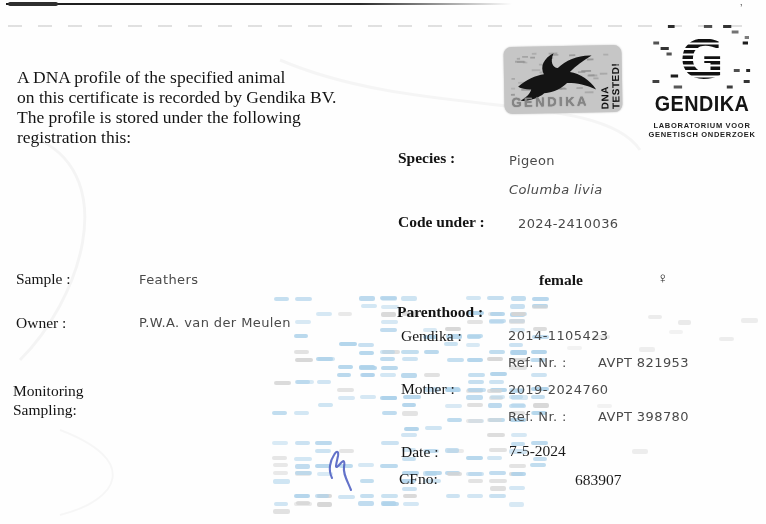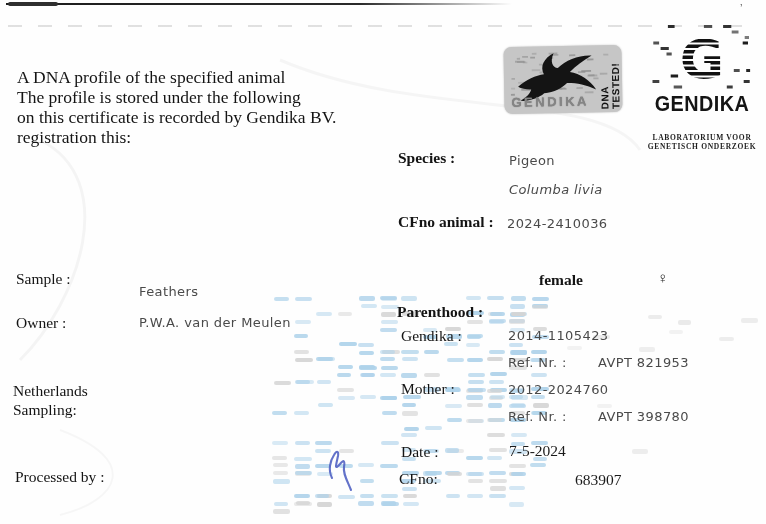--- a/index.html
+++ b/index.html
@@ -32,22 +32,22 @@
     text-shadow:0 0 1px #6e6e6e; }
   .stamp-tag { position:absolute; right:1px; top:3px; height:61px; writing-mode:vertical-rl;
     transform:rotate(180deg); font-family:"Liberation Sans",sans-serif; font-size:10px;
     font-weight:800; color:#101010; letter-spacing:.5px; }
 
   
   .logo { position:absolute; left:640px; top:24px; width:124px; text-align:center; }
   .logo-g { display:block; margin:0 auto; }
   .logo-brand { font-family:"Liberation Sans",sans-serif; font-size:22px; font-weight:800;
     letter-spacing:.5px; color:#141414; transform:scaleX(.9); margin-top:1px; }
-  .logo-sub { font-family:Liberation Serif, serif; font-size:7.5px; font-weight:700;
-    letter-spacing:.7px; color:#1d1d1d; line-height:9px; margin-top:16px; }
+  .logo-sub { font-family:Liberation Sans, sans-serif; font-size:7.5px; font-weight:700;
+    letter-spacing:.7px; color:#1d1d1d; line-height:9px; margin-top:4px; }
 
   
   .lbl  { position:absolute; font-size:15.5px; color:#141414; white-space:nowrap; z-index:3; }
   .lblb { font-weight:700; }
   .hand { position:absolute; font-family:"DejaVu Sans",sans-serif; font-size:13px;
     color:#4a4a4a; letter-spacing:.4px; white-space:nowrap; z-index:3; }
   .hand.it { font-style:italic; }
   .serifval { position:absolute; font-size:15.5px; color:#1a1a1a; white-space:nowrap; z-index:3; }
   .twoline { line-height:19px; }
   .sym { position:absolute; font-size:15px; color:#222; z-index:3; }
@@ -294,22 +294,22 @@
       <i style="left: 678.093px; top: 320.387px; width: 13.2842px; background: rgb(212, 212, 212); opacity: 0.46;"></i>
       <i style="left: 719.083px; top: 336.84px; width: 14.6651px; background: rgb(212, 212, 212); opacity: 0.39;"></i>
       <i style="left: 647.956px; top: 315.248px; width: 13.8709px; background: rgb(212, 212, 212); opacity: 0.42;"></i>
       <i style="left: 593.408px; top: 334.502px; width: 16.5964px; background: rgb(212, 212, 212); opacity: 0.44;"></i>
       <i style="left: 639.016px; top: 347.341px; width: 16.1668px; background: rgb(212, 212, 212); opacity: 0.36;"></i>
       <i style="left: 567.449px; top: 345.732px; width: 15.0525px; background: rgb(212, 212, 212); opacity: 0.27;"></i>
     </div>
 
   <div class="intro">
     <div>A DNA profile of the specified animal</div>
+    <div>on this certificate is recorded by Gendika BV.</div>
     <div>The profile is stored under the following</div>
-    <div>on this certificate is recorded by Gendika BV.</div>
     <div>registration this:</div>
   </div>
 
   <div class="stamp">
     <svg width="118" height="67" viewBox="0 0 118 67">
       <g id="stamp-noise" fill="#5a5a5a" opacity=".55">
           <rect x="46.9" y="7.9" width="7.9" height="1.8" opacity="0.54"></rect>
           <rect x="17.1" y="42.3" width="9.2" height="1.8" opacity="0.69"></rect>
           <rect x="11.4" y="14.0" width="9.4" height="1.8" opacity="0.59"></rect>
           <rect x="53.6" y="36.3" width="6.0" height="1.8" opacity="0.33"></rect>
@@ -405,51 +405,50 @@
     </svg>
     <div class="logo-brand">GENDIKA</div>
     <div class="logo-sub">
       <div>LABORATORIUM VOOR</div>
       <div>GENETISCH ONDERZOEK</div>
     </div>
   </div>
 
 
   <div class="lbl" style="left:16px; top:270px;">Sample :</div>
-  <div class="hand" style="left:139px; top:284px;">Feathers</div>
+  <div class="hand" style="left:139px; top:272px;">Feathers</div>
 
   <div class="lbl" style="left:16px; top:314px;">Owner :</div>
   <div class="hand" style="left:139px; top:315px;">P.W.A. van der Meulen</div>
 
   <div class="lbl twoline" style="left:13px; top:381px;">
-    <div>Netherlands</div>
+    <div>Monitoring</div>
     <div>Sampling:</div>
   </div>
 
-  <div class="lbl" style="left:15px; top:468px;">Processed by :</div>
 
   <div class="lbl lblb" style="left:398px; top:149px;">Species :</div>
   <div class="hand" style="left:509px; top:153px;">Pigeon</div>
   <div class="hand it" style="left:509px; top:182px;">Columba livia</div>
 
-  <div class="lbl lblb" style="left:398px; top:213px;">CFno animal :</div>
-  <div class="hand" style="left:507px; top:216px;">2024-2410036</div>
+  <div class="lbl lblb" style="left:398px; top:213px;">Code under :</div>
+  <div class="hand" style="left:518px; top:216px;">2024-2410036</div>
 
   <div class="lbl lblb" style="left:539px; top:271px;">female</div>
   <div class="sym" style="left:657px; top:270px;">♀</div>
 
   <div class="lbl lblb" style="left:397px; top:303px;">Parenthood :</div>
 
   <div class="lbl" style="left:401px; top:327px;">Gendika :</div>
   <div class="hand" style="left:508px; top:328px;">2014-1105423</div>
   <div class="hand" style="left:508px; top:355px;">Ref. Nr.  :</div>
   <div class="hand" style="left:598px; top:355px;">AVPT 821953</div>
 
   <div class="lbl" style="left:401px; top:380px;">Mother :</div>
-  <div class="hand" style="left:508px; top:382px;">2012-2024760</div>
+  <div class="hand" style="left:508px; top:382px;">2019-2024760</div>
   <div class="hand" style="left:508px; top:409px;">Ref. Nr.  :</div>
   <div class="hand" style="left:598px; top:409px;">AVPT 398780</div>
 
   <div class="lbl" style="left:401px; top:443px;">Date :</div>
   <div class="serifval" style="left:509px; top:442px;">7-5-2024</div>
 
   <div class="lbl" style="left:399px; top:470px;">CFno:</div>
   <div class="serifval" style="left:575px; top:471px;">683907</div>
 
   <svg class="signature" width="38" height="50" viewBox="0 0 38 50">

